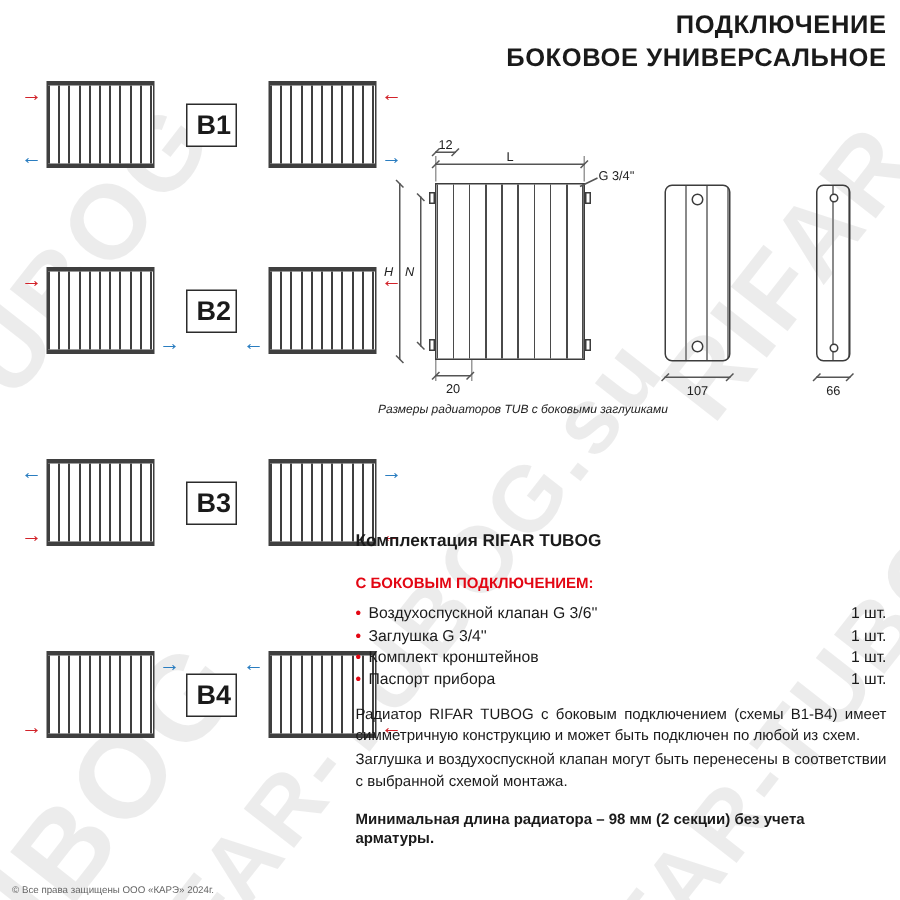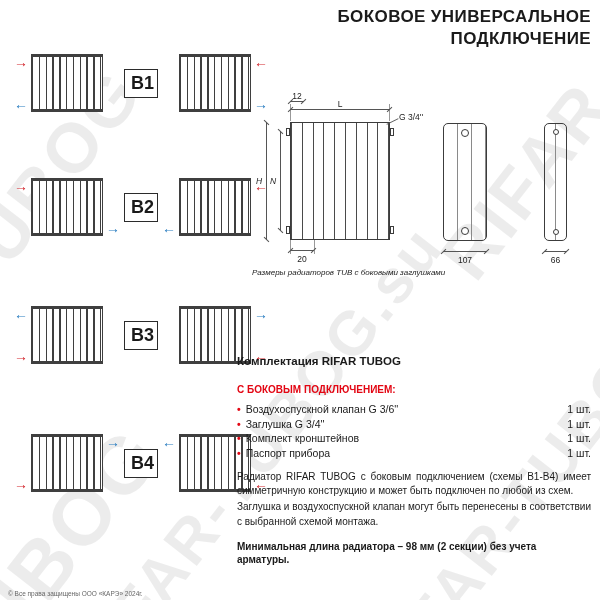--- a/index.html
+++ b/index.html
@@ -92,22 +92,22 @@
 
   <span class="wm" style="left:-80px;top:650px;font-size:80px;">TUBOG</span>
   <span class="wm" style="left:55px;top:655px;font-size:62px;">RIFAR-TUBOG.su</span>
   <span class="wm" style="left:350px;top:665px;font-size:62px;">RIFAR-TUBOG</span>
   <span class="wm" style="left:425px;top:245px;font-size:70px;">RIFAR</span>
   <span class="wm" style="left:-70px;top:265px;font-size:70px;">TUBOG</span>
 
   <div class="content">
 
     <div class="title">
+      <div>ПОДКЛЮЧЕНИЕ</div>
       <div>БОКОВОЕ УНИВЕРСАЛЬНОЕ</div>
-      <div>ПОДКЛЮЧЕНИЕ</div>
     </div>
 
     <div class="scheme-row" style="top:48px;">
       <div class="rad-wrap">
         <div class="rad"></div>
         <span class="arr pos-top-left" style="color: rgb(210, 35, 42);">→</span>
         <span class="arr pos-bottom-left" style="color: rgb(42, 125, 192);">←</span>
       </div>
       <div class="scheme-label">В1</div>
       <div class="rad-wrap">

